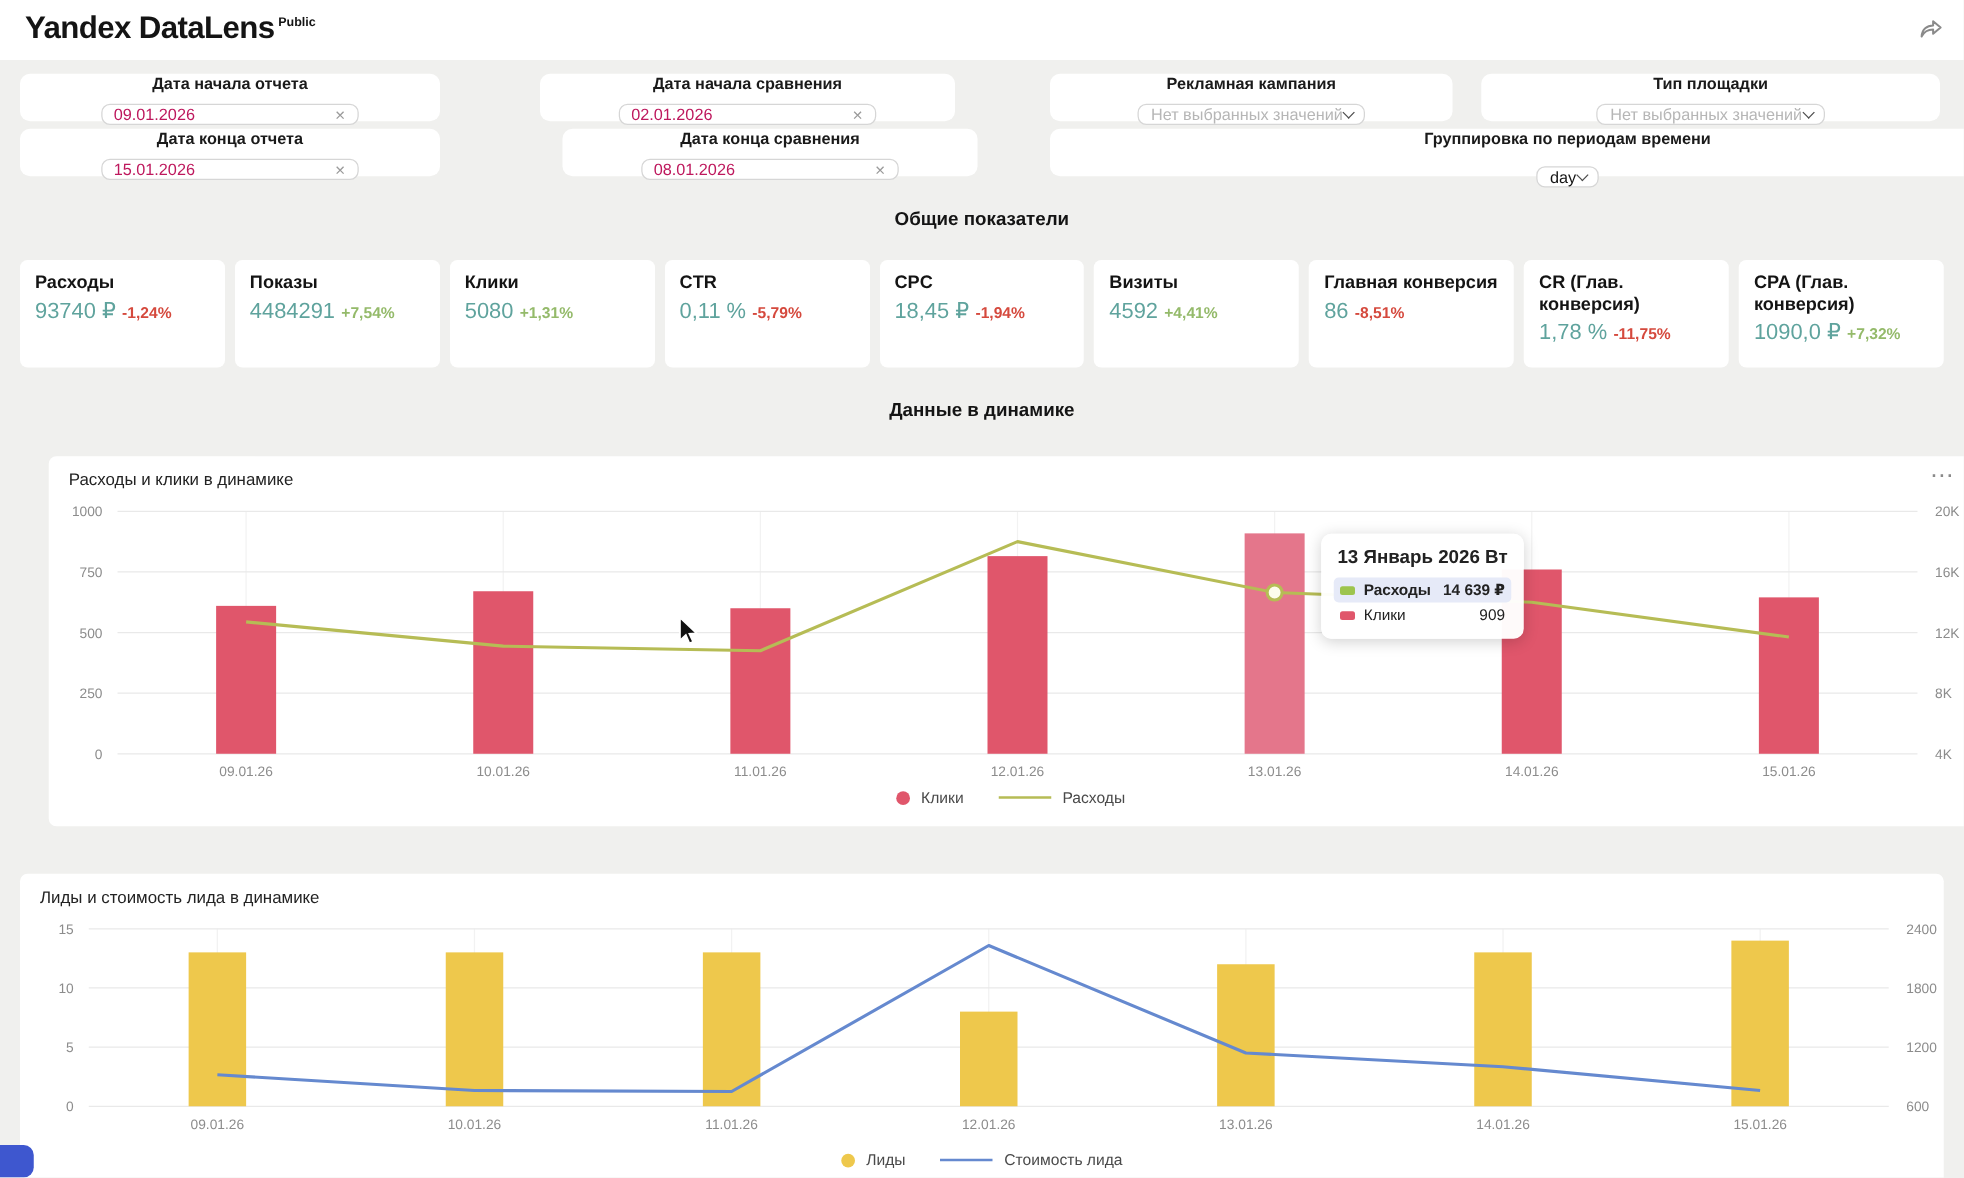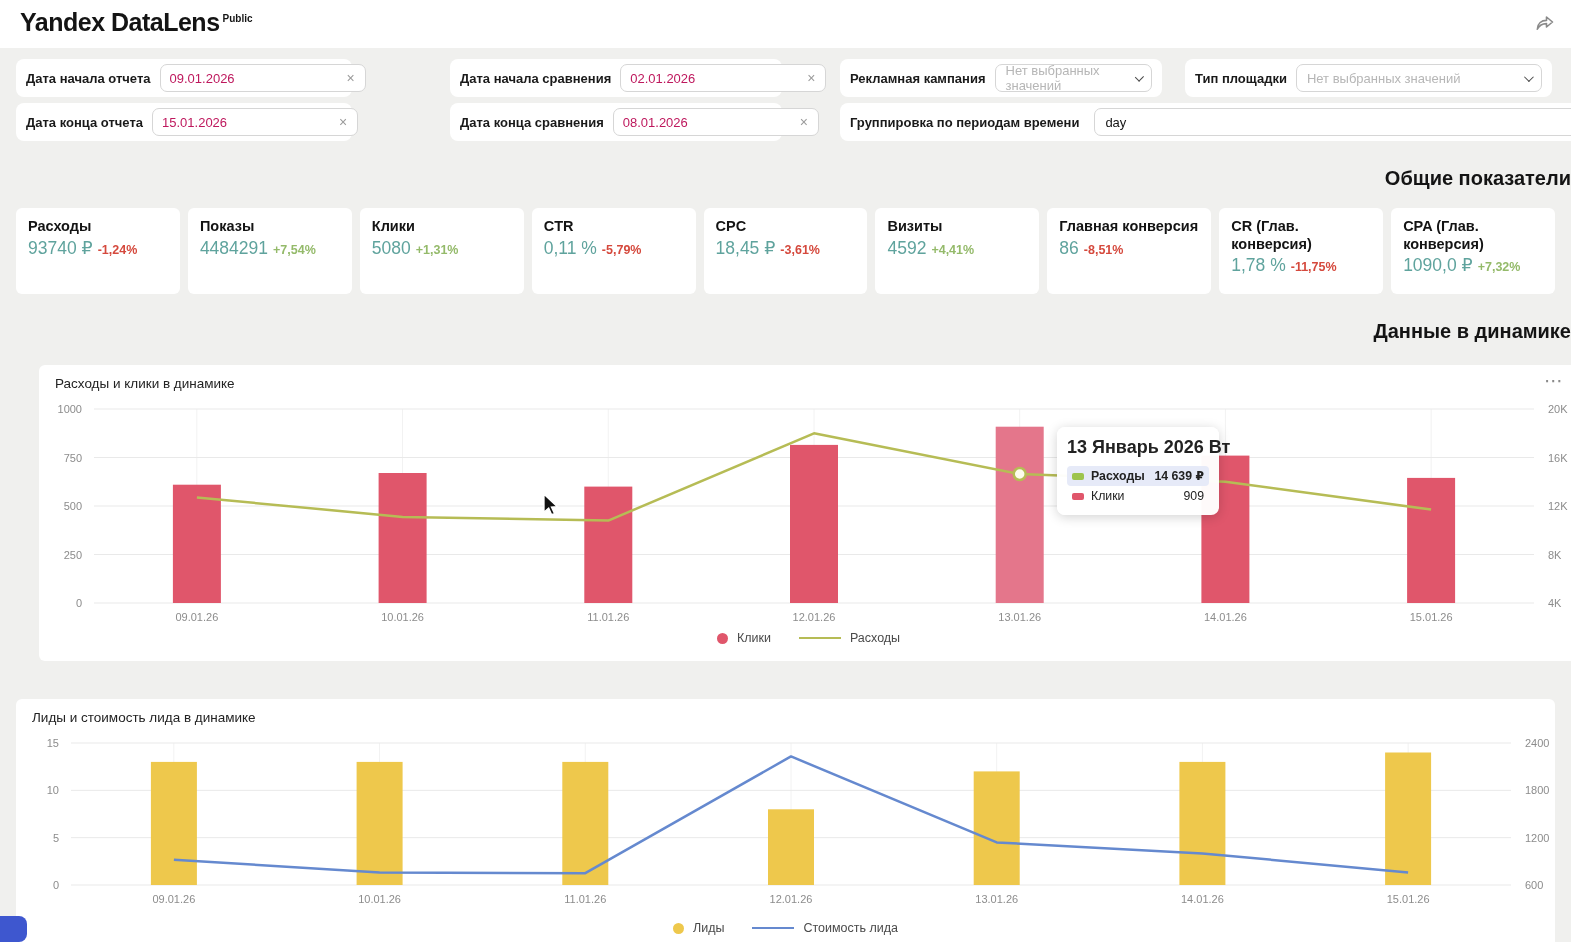--- a/index.html
+++ b/index.html
@@ -7,31 +7,31 @@
   body { font-family:"Liberation Sans","DejaVu Sans",sans-serif; background:#f0f0ee; color:#1a1a1a; }
   .screen { position:relative; width:1571px; height:942px; }
 
   
   .topbar { position:absolute; left:0; top:0; width:100%; height:48px; background:#fff; }
   .brand { position:absolute; left:20px; top:8px; font-size:25px; font-weight:700; letter-spacing:-0.5px; color:#141414; }
   .brand sup { font-size:10px; font-weight:700; letter-spacing:0; margin-left:3px; }
   .share-btn { position:absolute; right:14px; top:11px; width:24px; height:24px; cursor:pointer; }
 
   
-  .filter-card { position:absolute; height:38px; background:#fff; border-radius:8px; display:flex; align-items:center; gap:9px; padding:0 10px; }
+  .filter-card { position:absolute; height:38px; background:#fff; border-radius:8px; display:flex; align-items:center; gap:9px; padding:0 10px;flex-direction:column; }
   .filter-label { font-size:13px; font-weight:700; white-space:nowrap; }
   .input-box { flex:1; height:28px; border:1px solid #d6d6d6; border-radius:7px; background:#fff; display:flex; align-items:center; padding:0 9px; }
   .input-box input { flex:1; border:none; outline:none; background:transparent; font:13px "Liberation Sans","DejaVu Sans",sans-serif; color:#be185d; }
   .clear-x { color:#9b9b9b; font-size:14px; line-height:1; cursor:pointer; padding:0 1px; }
   .select-box { flex:1; height:28px; border:1px solid #d6d6d6; border-radius:7px; background:#fff; display:flex; align-items:center; padding:0 10px; cursor:pointer; }
   .select-text { font-size:13px; color:#141414; }
   .select-text.placeholder { color:#b6b6b6; }
   .chevron { margin-left:auto; width:7px; height:7px; border-right:1.6px solid #4a4a4a; border-bottom:1.6px solid #4a4a4a; transform:rotate(45deg) translateY(-2px); }
 
-  .section-title { position:absolute; width:100%; text-align:right; font-size:20px; font-weight:700; color:#141414; }
+  .section-title { position:absolute; width:100%; text-align:center; font-size:15px; font-weight:700; color:#141414; }
 
   
   .kpi-row { position:absolute; left:16px; top:208px; width:1539px; height:86px; display:flex; gap:8px; }
   .kpi-card { flex:1; background:#fff; border-radius:6px; padding:10px 12px; }
   .kpi-label { font-size:14.5px; font-weight:700; line-height:1.22; color:#141414; }
   .kpi-line { margin-top:2px; line-height:1.25; }
   .kpi-value { font-size:17.5px; color:#5fa39d; }
   .kpi-delta { font-size:12.5px; font-weight:700; margin-left:5px; white-space:nowrap; }
   .delta-up { color:#94ba6a; }
   .delta-down { color:#d5493d; }
@@ -46,21 +46,21 @@
   line.vgrid { stroke:#f2f2f2; stroke-width:1; }
 
   .legend { position:absolute; left:0; width:100%; display:flex; justify-content:center; align-items:center; gap:14px; font-size:12.5px; color:#4a4a4a; }
   .legend-item { display:flex; align-items:center; gap:9px; cursor:pointer; }
   .legend-item + .legend-item { margin-left:14px; }
   .legend-dot { width:11px; height:11px; border-radius:50%; }
   .legend-line { width:42px; height:0; border-top:2.5px solid #999; }
 
   
   .tooltip { position:absolute; left:1018px; top:62px; width:162px; background:rgba(255,255,255,0.97); border-radius:8px; box-shadow:0 2px 12px rgba(0,0,0,0.18); padding:10px 10px 9px; z-index:5; }
-  .tt-title { font-size:18px; font-weight:700; color:#222; margin-bottom:8px; white-space:nowrap;text-align:center; }
+  .tt-title { font-size:15px; font-weight:700; color:#222; margin-bottom:8px; white-space:nowrap;text-align:center; }
   .tt-row { display:flex; align-items:center; gap:7px; font-size:12.3px; color:#222; padding:3px 5px; border-radius:4px; }
   .tt-row.tt-hl { background:#e6eaf8; font-weight:700; }
   .tt-swatch { width:12px; height:7px; border-radius:2px; flex:0 0 auto; }
   .tt-value { margin-left:auto; white-space:nowrap; }
   .tt-row.tt-hl .tt-value { font-weight:700; }
 
   .cursor { position:absolute; left:541px; top:493px; z-index:9; pointer-events:none; }
   .corner-widget { position:absolute; left:0; top:916px; width:27px; height:26px; background:#3e57cf; border-radius:0 8px 8px 0; cursor:pointer; }
 </style>
 </head>
@@ -77,21 +77,21 @@
     </div>
   </div>
 
   <div class="filter-card" style="left:16px; top:59px; width:336px;">
     <span class="filter-label">Дата начала отчета</span>
     <div class="input-box">
       <input value="09.01.2026" style="">
       <span class="clear-x">×</span>
     </div>
   </div>
-  <div class="filter-card" style="left:450px; top:59px; width:332px;">
+  <div class="filter-card" style="left:432px; top:59px; width:332px;">
     <span class="filter-label">Дата начала сравнения</span>
     <div class="input-box">
       <input value="02.01.2026" style="">
       <span class="clear-x">×</span>
     </div>
   </div>
   <div class="filter-card" style="left:840px; top:59px; width:322px;">
     <span class="filter-label">Рекламная кампания</span>
     <div class="select-box">
       <span class="select-text placeholder">Нет выбранных значений</span>
@@ -141,21 +141,21 @@
       <div class="kpi-card">
         <div class="kpi-label">Клики</div>
         <div class="kpi-line"><span class="kpi-value">5080</span><span class="kpi-delta delta-up">+1,31%</span></div>
       </div>
       <div class="kpi-card">
         <div class="kpi-label">CTR</div>
         <div class="kpi-line"><span class="kpi-value">0,11 %</span><span class="kpi-delta delta-down">-5,79%</span></div>
       </div>
       <div class="kpi-card">
         <div class="kpi-label">CPC</div>
-        <div class="kpi-line"><span class="kpi-value">18,45 ₽</span><span class="kpi-delta delta-down">-3,61%</span></div>
+        <div class="kpi-line"><span class="kpi-value">18,45 ₽</span><span class="kpi-delta delta-down">-1,94%</span></div>
       </div>
       <div class="kpi-card">
         <div class="kpi-label">Визиты</div>
         <div class="kpi-line"><span class="kpi-value">4592</span><span class="kpi-delta delta-up">+4,41%</span></div>
       </div>
       <div class="kpi-card">
         <div class="kpi-label">Главная конверсия</div>
         <div class="kpi-line"><span class="kpi-value">86</span><span class="kpi-delta delta-down">-8,51%</span></div>
       </div>
       <div class="kpi-card">

